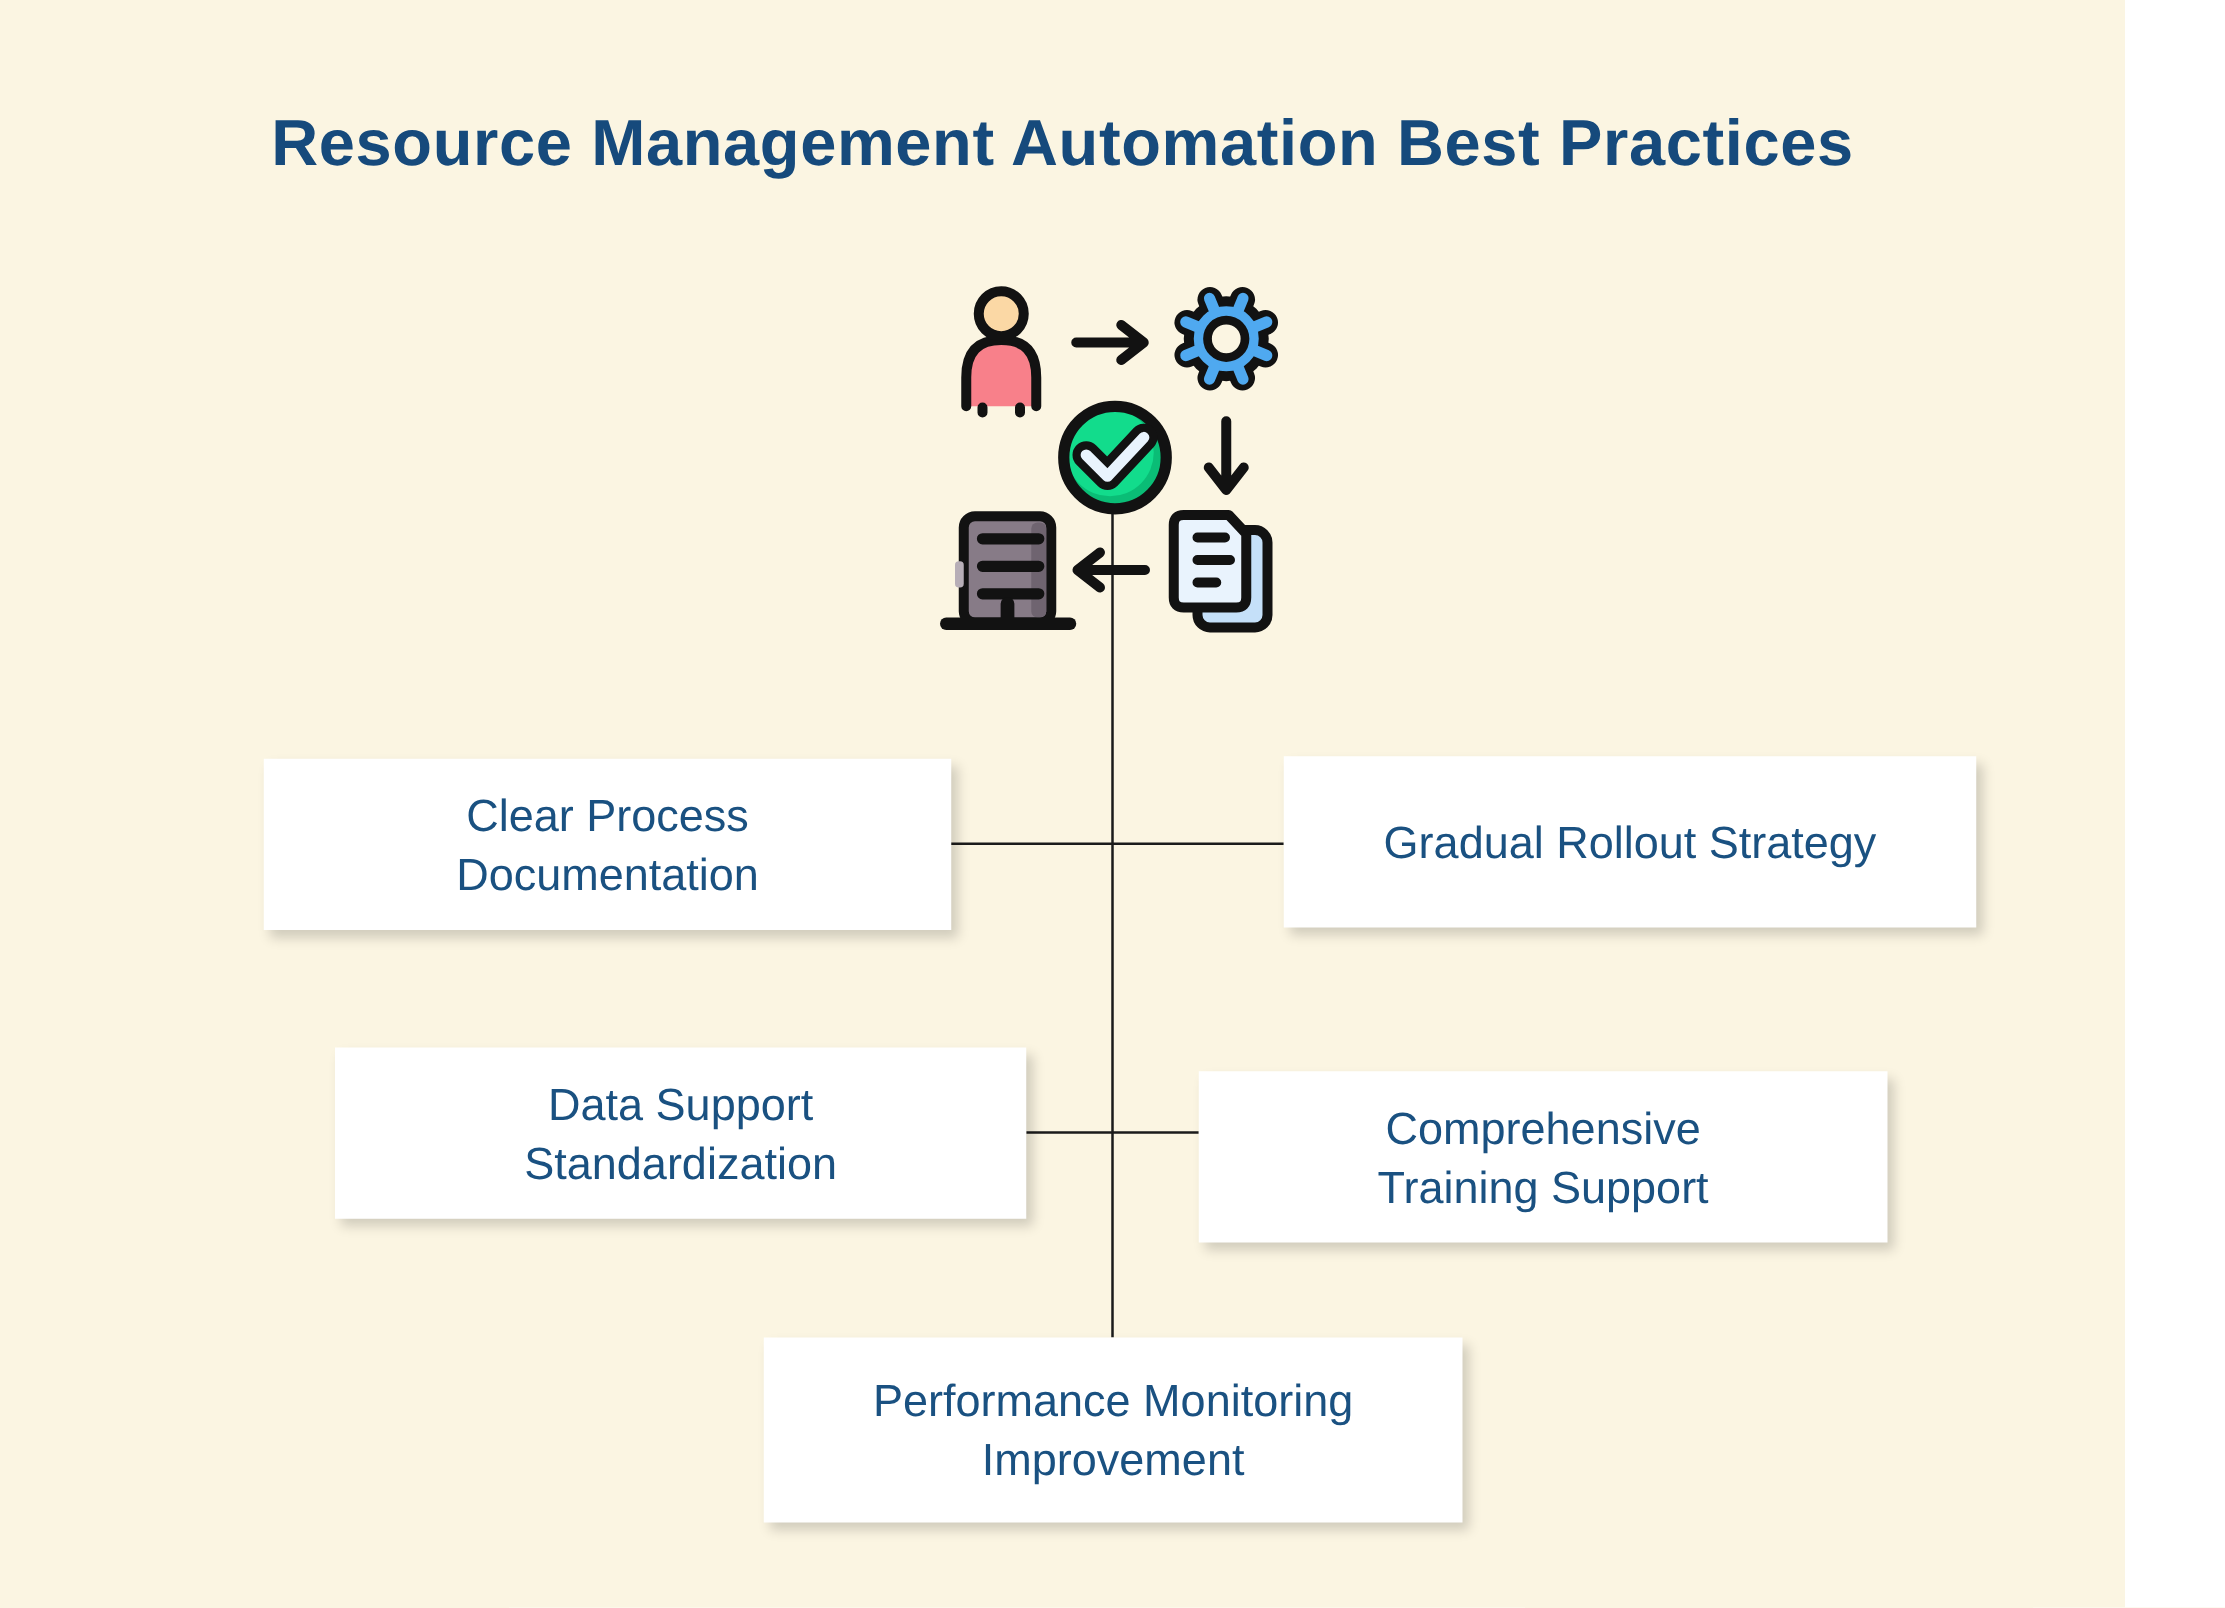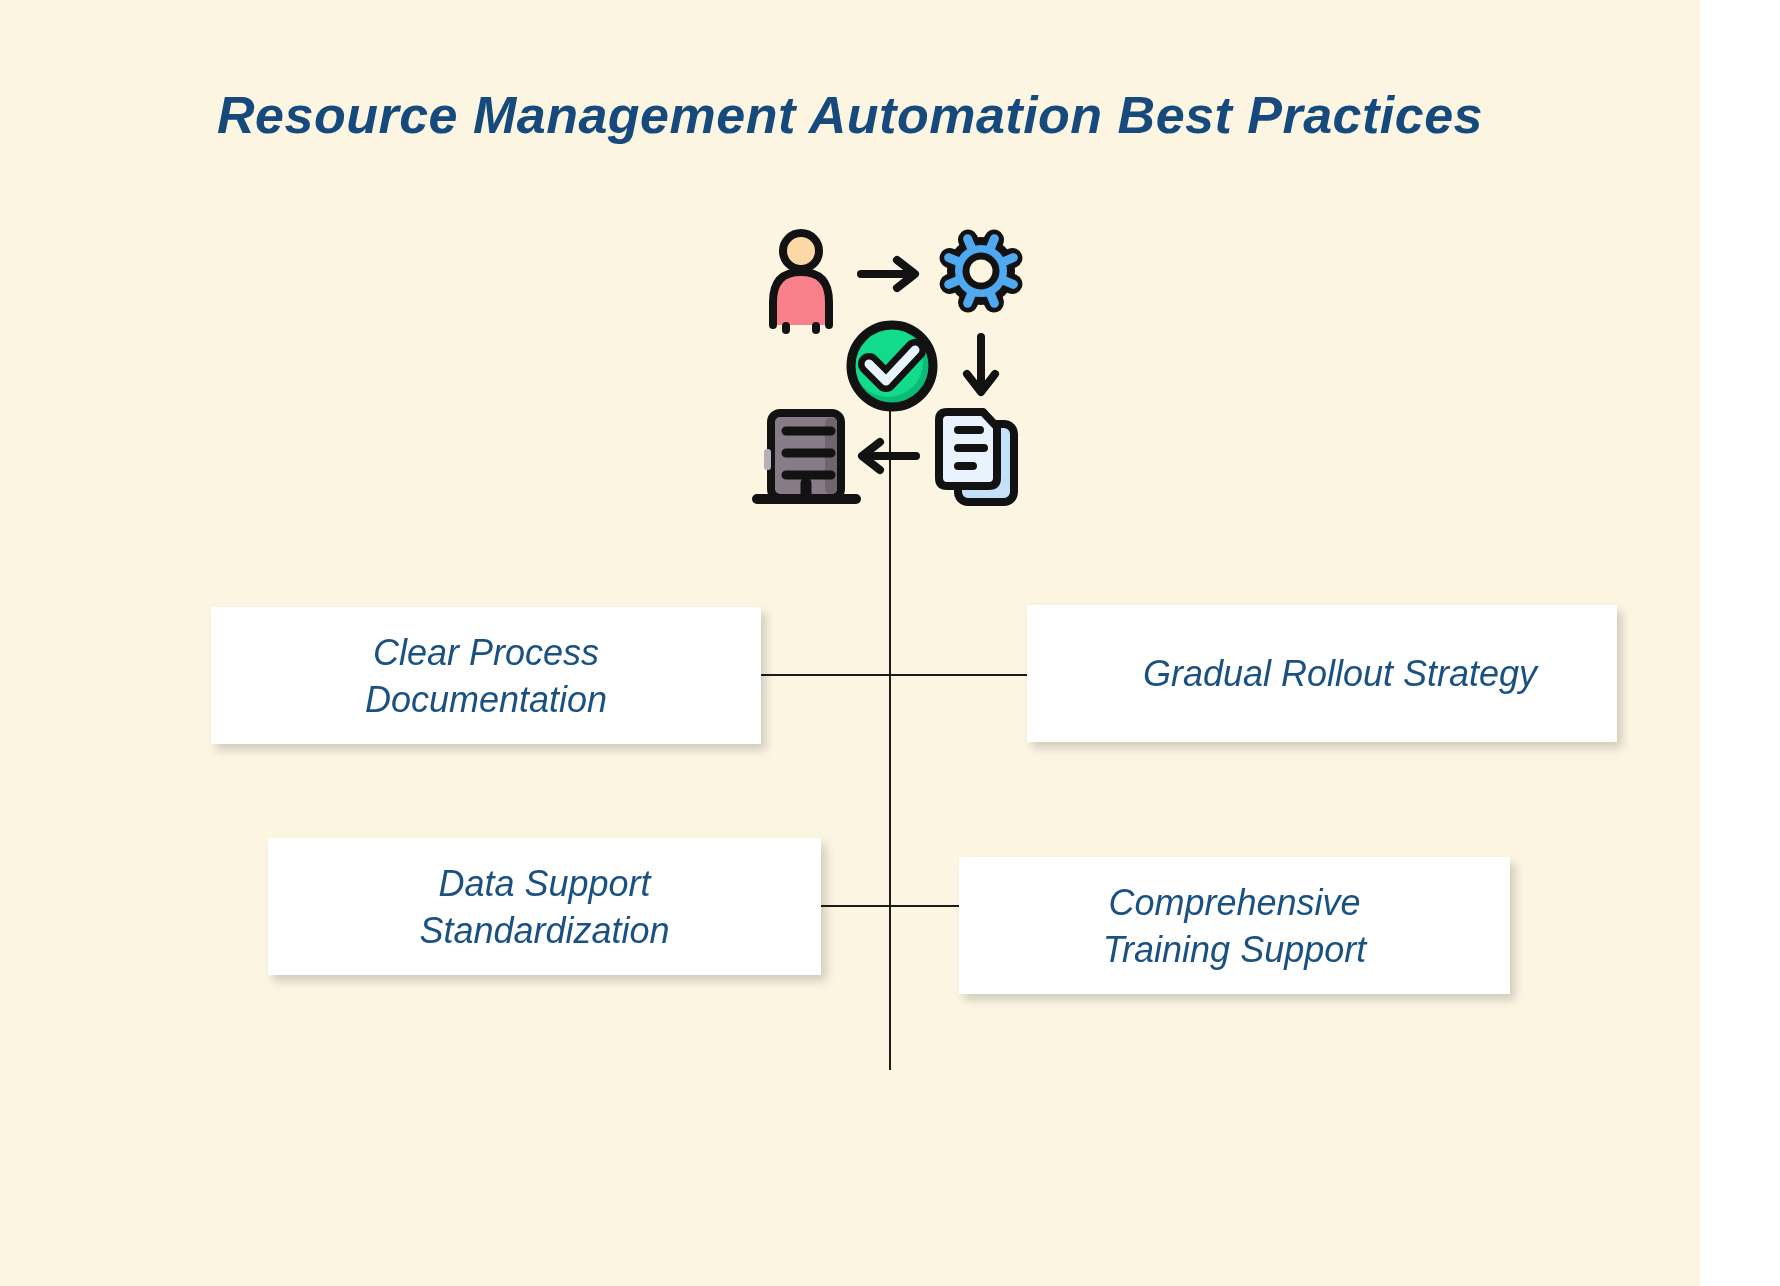--- a/index.html
+++ b/index.html
@@ -2,40 +2,39 @@
 <html style="--bg: #FBF5E2; --title-color: #164A7C; --text-color: #1A5181; --box-bg: #FFFFFF; --line-color: #1B1B1B; --outline: #121212; --skin: #FBD8A5; --person-body: #F8808A; --gear-blue: #4FA9F0; --check-green: #12DC8C; --check-green-dark: #0ABD76; --check-mark: #E9F3FD; --building-gray: #877B87; --building-gray-dark: #6F6470; --building-gray-light: #B7AEB7; --doc-front: #E9F3FD; --doc-back: #C5E0F9;"><head>
 <meta charset="utf-8">
 <style>
   html,body{margin:0;padding:0;}
   .page{
     position:relative;
     width:1700px;height:1286px;
     background:var(--bg,#FBF5E2);
     font-family:"Liberation Sans", sans-serif;
     overflow:hidden;
-    font-style:italic;
   }
   .title{
     position:absolute;left:0;top:84px;width:100%;
     text-align:center;
     font-size:52px;font-weight:700;letter-spacing:.5px;
     color:var(--title-color,#164A7C);
     line-height:62px;
   }
   .node{
     position:absolute;
     background:var(--box-bg,#FFFFFF);
     box-shadow:5px 6px 9px rgba(0,0,0,0.17);
     display:flex;flex-direction:column;justify-content:center;align-items:center;
     color:var(--text-color,#1A5181);
     font-size:36px;font-weight:500;line-height:47px;
     text-align:center;
   }
   .b1{left:199px;top:607px;width:550px;height:137px;margin-left:12px;}
-  .b2{left:1027px;top:605px;width:554px;height:137px;padding-left:36px;}
+  .b2{left:1027px;top:605px;width:554px;height:137px;}
   .b3{left:268px;top:838px;width:553px;height:137px;}
   .b4{left:959px;top:838px;width:551px;height:137px;margin-top:19px;}
   .b5{left:611px;top:1070px;width:559px;height:148px;}
   .line{position:absolute;background:var(--line-color,#1B1B1B);}
   .vline{left:889px;top:409px;width:2px;height:661px;}
   .hline1{left:751px;top:674px;width:276px;height:2px;}
   .hline2{left:821px;top:905px;width:138px;height:2px;}
   .cluster{position:absolute;left:730px;top:195px;width:330px;height:325px;}
   
   .ol{stroke:var(--outline,#121212);stroke-linecap:round;stroke-linejoin:round;}
@@ -121,14 +120,18 @@
     <span>Gradual Rollout Strategy</span>
   </div>
   <div class="node b3">
     <span>Data Support</span>
     <span>Standardization</span>
   </div>
   <div class="node b4">
     <span>Comprehensive</span>
     <span>Training Support</span>
   </div>
+  <div class="node b5">
+    <span>Performance Monitoring</span>
+    <span>Improvement</span>
+  </div>
 
 </div>
 
 </body></html>

